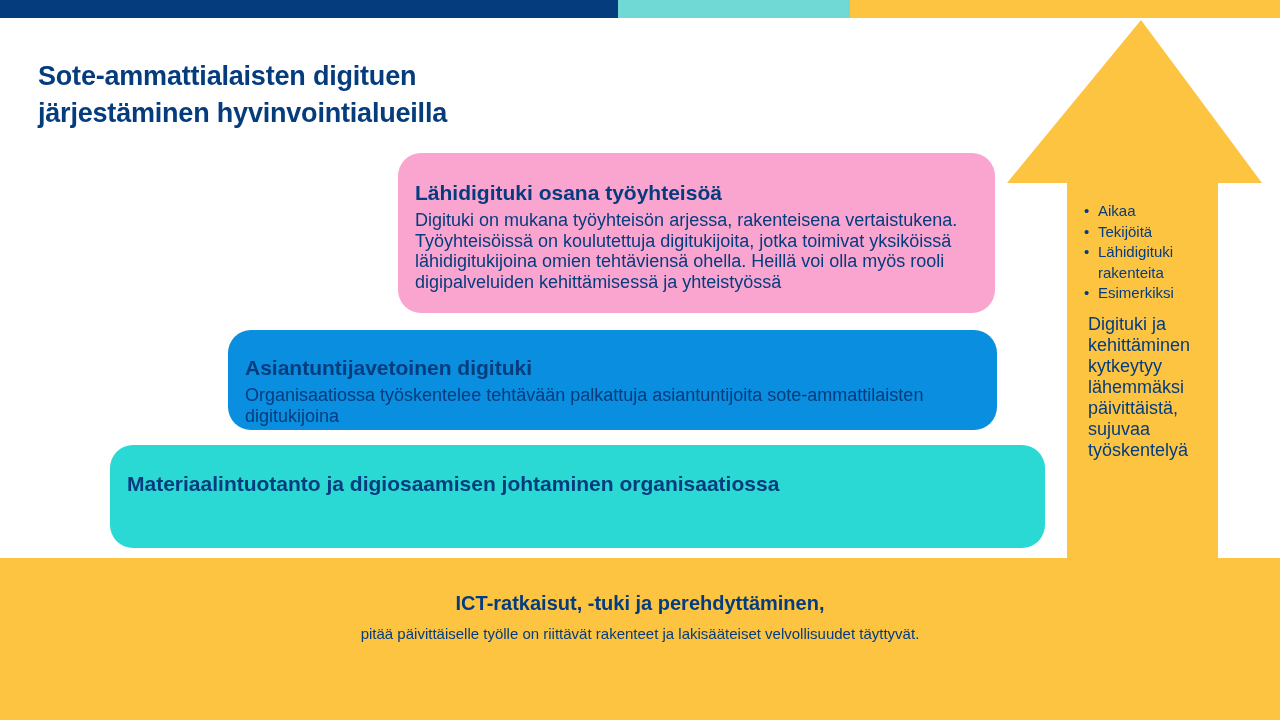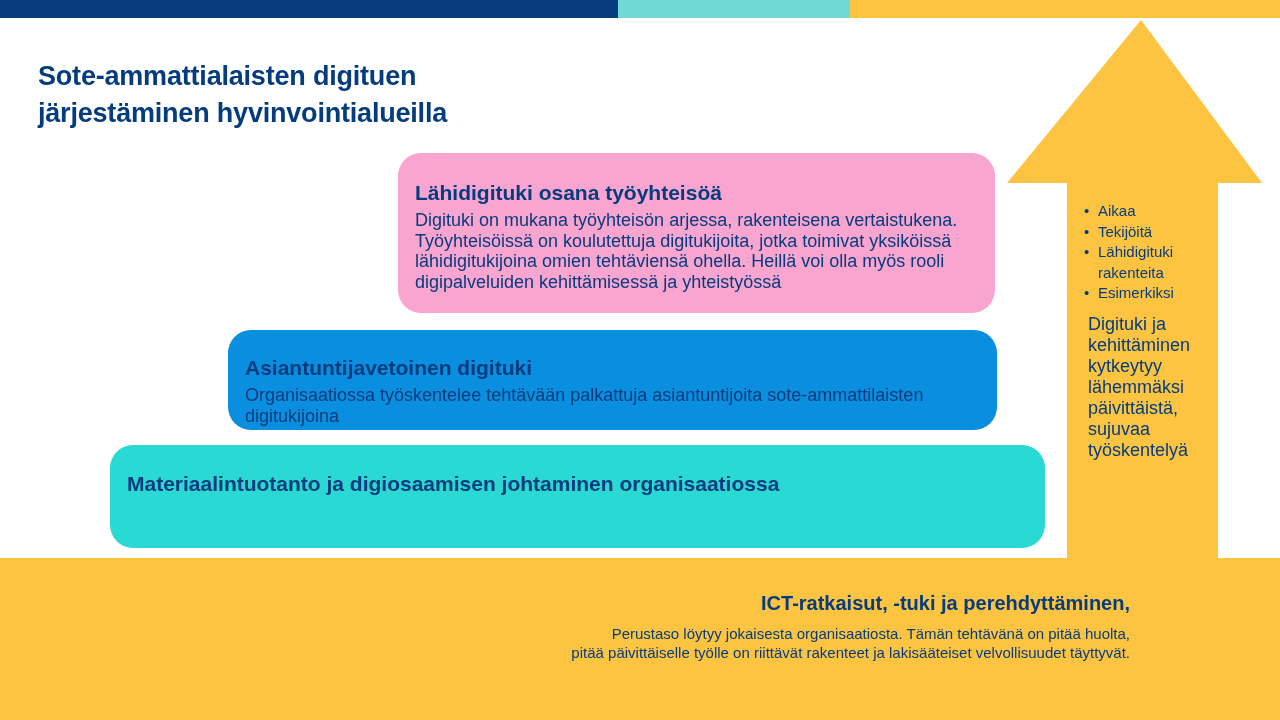--- a/index.html
+++ b/index.html
@@ -47,21 +47,21 @@
   }
   .arrow-bullets li{position:relative;padding-left:16px;}
   .arrow-bullets li::before{content:"\2022";position:absolute;left:2px;}
   .arrow-note{
     position:absolute;left:1088px;top:314px;width:126px;
     font-size:18px;line-height:21px;color:var(--navy);
   }
 
   
   .bottom-band{position:absolute;left:0;top:558px;width:1280px;height:162px;background:var(--yellow);}
-  .band-text{position:absolute;left:150px;top:32px;width:980px;text-align:right;color:var(--navy);}
+  .band-text{position:absolute;left:150px;top:32px;width:980px;text-align:center;color:var(--navy);}
   .band-title{font-size:20px;line-height:27px;font-weight:bold;}
   .band-body{font-size:15px;line-height:19px;margin-top:7px;}
 </style>
 </head>
 <body>
 
 <div class="slide">
 
   <div class="topbar-seg topbar-navy"></div>
   <div class="topbar-seg topbar-teal"></div>
@@ -98,20 +98,19 @@
   <div class="box box-teal">
     <div class="box-title">Materiaalintuotanto ja digiosaamisen johtaminen organisaatiossa</div>
   </div>
 
   <div class="bottom-band">
     <div class="band-text">
       <div class="band-title">
         <div>ICT-ratkaisut, -tuki ja perehdyttäminen,</div>
       </div>
       <div class="band-body">
-        <div>Perustaso löytyy jokaisesta organisaatiosta. Tämän tehtävänä on pitää huolta,</div>
         <div>pitää päivittäiselle työlle on riittävät rakenteet ja lakisääteiset velvollisuudet täyttyvät.</div>
       </div>
     </div>
 
   </div>
 
 </div>
 
 </body></html>

